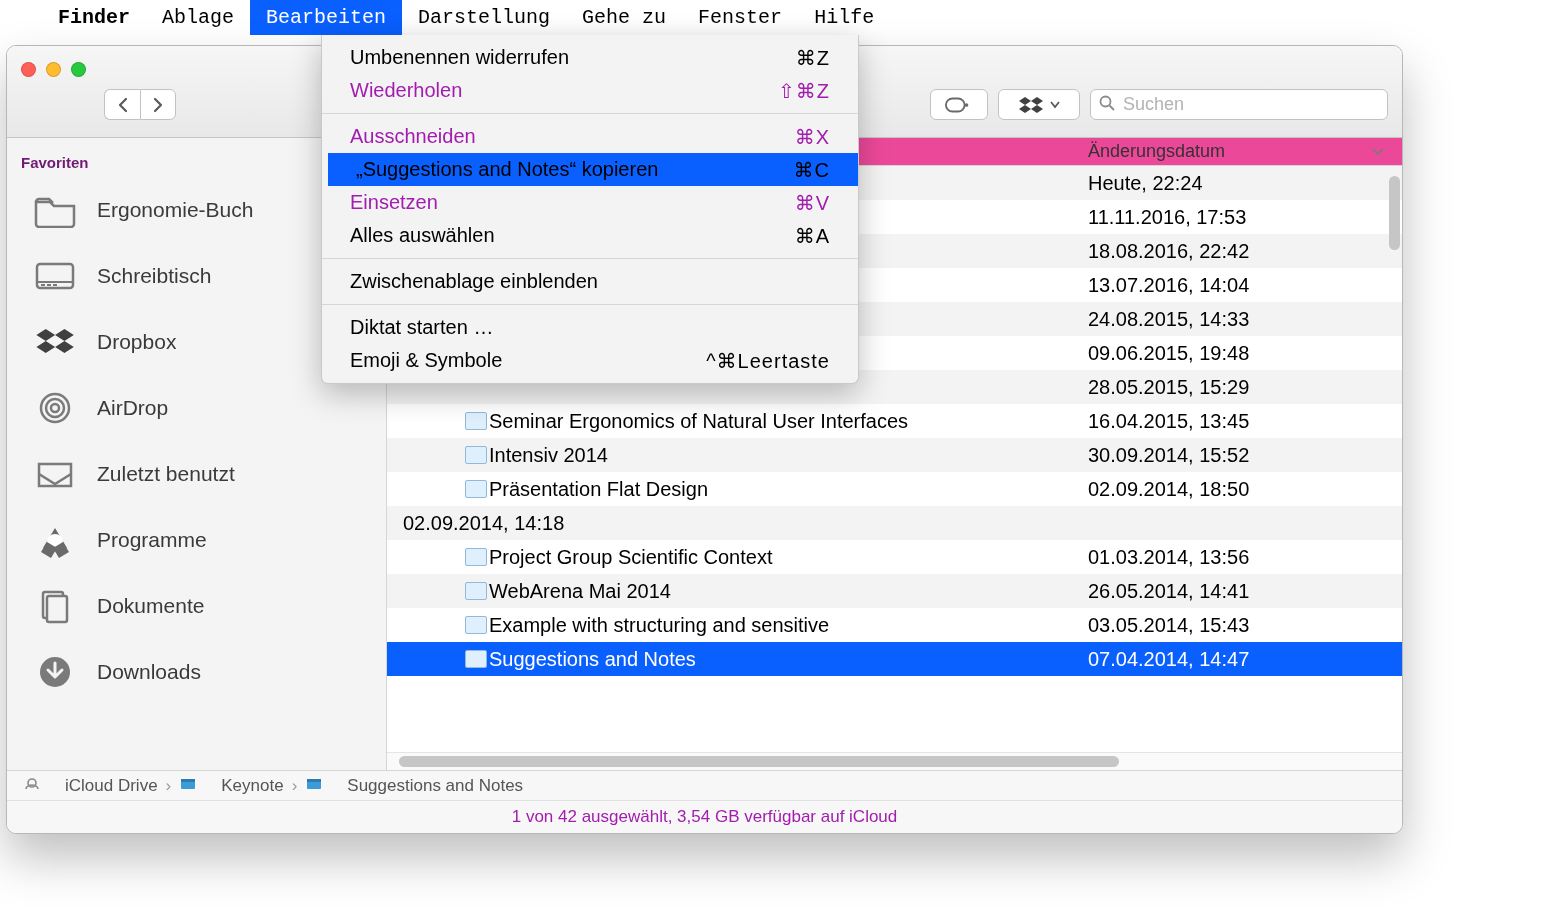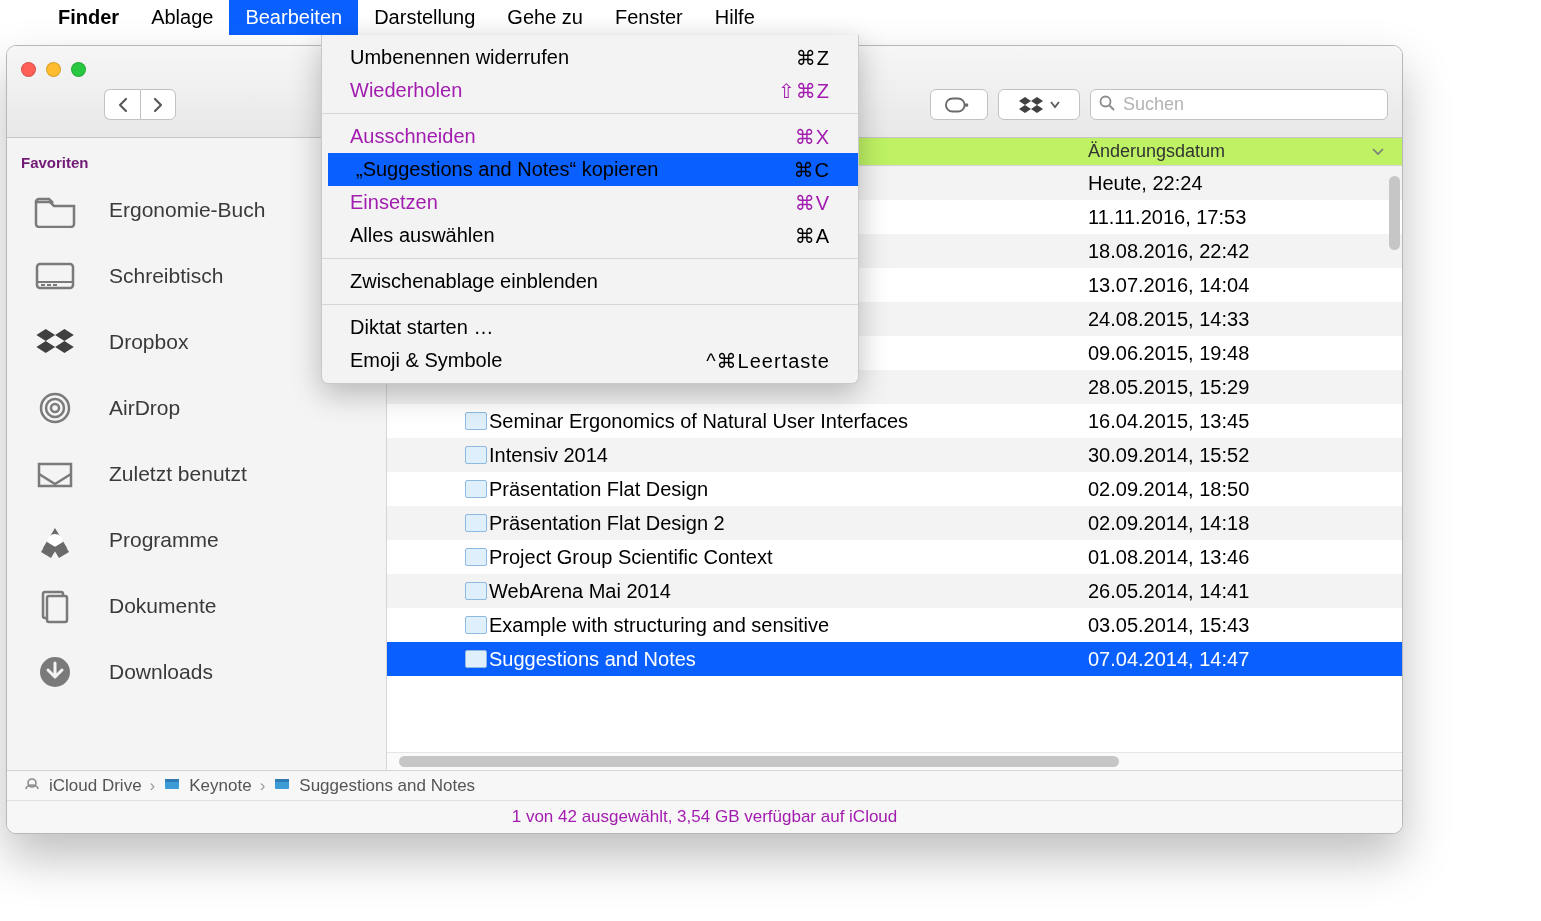--- a/index.html
+++ b/index.html
@@ -1,21 +1,21 @@
 <!DOCTYPE html>
 <html><head>
 <meta charset="utf-8">
 <style>
 * { margin: 0; padding: 0; box-sizing: border-box; font-family: -apple-system, "Helvetica Neue", Arial, sans-serif; }
 body { background: #fff; width: 1541px; height: 921px; overflow: hidden; position: relative; }
 
 
 .menubar { height: 35px; background: #fff; display: flex; align-items: center; padding: 0 14px; font-size: 20px; gap: 0; }
 .menubar .apple { font-size: 22px; padding: 0 14px; }
-.menubar .item { padding: 6px 16px; cursor: default; }
+.menubar .item { padding: 6px 16px; cursor: default; font-family: Liberation Mono, monospace; }
 .menubar .item.bold { font-weight: 700; }
 .menubar .item.active { background: #0a60ff; color: #fff; }
 
 
 .dropdown { position: absolute; left: 321px; top: 35px; width: 538px; background: #f3f3f3; border: 1px solid #c9c9c9; border-top: none; border-radius: 0 0 7px 7px; box-shadow: 0 10px 30px rgba(0,0,0,0.25); z-index: 100; padding: 6px 0; }
 .dropdown .row { display: flex; justify-content: space-between; align-items: center; height: 33px; padding: 0 28px; font-size: 20px; color: #000; }
 .dropdown .row.disabled { color: #a21caf; }
 .dropdown .row.hl { background: #0a60ff; color: #000000; margin-left: 6px; }
 .dropdown .sep { height: 1px; background: #d6d6d6; margin: 6px 0; }
 .dropdown .sc { font-size: 20px; letter-spacing: 1px; }
@@ -38,43 +38,43 @@
 .search input { width: 100%; height: 31px; border: 1px solid #c3c2c2; border-radius: 6px; padding: 0 10px 0 32px; font-size: 18px; background: #fff; margin-top: 26px; }
 .search input::placeholder { color: #b3b3b3; }
 .search .mag { position: absolute; left: 9px; top: 32px; color: #8b8b8b; font-size: 17px; }
 
 
 .body { display: flex; height: calc(100% - 92px - 30px - 33px); }
 
 
 .sidebar { width: 380px; background: #f5f4f4; border-right: 1px solid #d6d5d5; padding-top: 10px; overflow: hidden; }
 .sidebar .hdr { font-size: 15px; color: #701a75; font-weight: 600; padding: 6px 18px 6px 14px; }
-.sb-item { display: flex; align-items: center; gap: 30px; height: 66px; padding: 0 14px 0 24px; font-size: 21px; color: #3a3a3a; }
+.sb-item { display: flex; align-items: center; gap: 18px; height: 66px; padding: 0 14px 0 24px; font-size: 21px; color: #3a3a3a; }
 .sb-item .ic { width: 48px; height: 40px; display: flex; align-items: center; justify-content: center; color: #6a6a6a; }
 
 
 .main { flex: 1; display: flex; flex-direction: column; position: relative; }
-.cols { height: 28px; background: #bef264; border-bottom: 1px solid #d6d5d5; display: flex; align-items: center; font-size: 18px; color: #333; }
+.cols { height: 28px; background: #ec4899; border-bottom: 1px solid #d6d5d5; display: flex; align-items: center; font-size: 18px; color: #333; }
 .colA { flex: 1; padding-left: 16px; border-right: 1px solid #e4e4e4; }
 .colB { width: 330px; padding-left: 16px; display: flex; align-items: center; justify-content: space-between; padding-right: 18px; }
 .rows { flex: 1; overflow: hidden; }
 .frow { display: flex; align-items: center; height: 34px; font-size: 20px; }
 .frow:nth-child(odd) { background: #f4f3f3; }
 .frow:nth-child(even) { background: #fff; }
 .frow .name { flex: 1; display: flex; align-items: center; gap: 2px; padding-left: 78px; white-space: nowrap; overflow: hidden; }
 .frow .date { width: 330px; padding-left: 16px; }
 .frow.selected { background: #0a60ff !important; color: #fff; }
 .frow.selected .date { color: #fff; }
 .ficon { width: 22px; height: 18px; background: #dfeffc; border: 1px solid #8fb9df; border-radius: 2px; display: inline-block; flex-shrink: 0; }
 .hscroll { height: 18px; background: #fafafa; border-top: 1px solid #e6e5e5; position: relative; }
 .hscroll .thumb { position: absolute; left: 12px; top: 3px; height: 11px; width: 720px; background: #c7c6c6; border-radius: 6px; }
 
 
 .pathbar { height: 30px; background: #f8f7f7; border-top: 1px solid #d6d5d5; display: flex; align-items: center; padding-left: 16px; font-size: 17px; color: #555; gap: 8px; }
-.pathbar .crumb { display: flex; align-items: center; gap: 8px; }
+.pathbar .crumb { display: flex; align-items: center; gap: 24px; }
 .pathbar .sep2 { color: #999; }
 
 
 .statusbar { height: 33px; background: #f8f7f7; border-top: 1px solid #e2e1e1; display: flex; align-items: center; justify-content: center; font-size: 17px; color: #a21caf; }
 
 
 .svgic { width: 44px; height: 36px; }
 
 
 .vtrack { position: absolute; right: 2px; top: 130px; width: 11px; height: 74px; background: #c7c6c6; border-radius: 6px; z-index: 50; }
@@ -322,32 +322,28 @@
             <div class="date">30.09.2014, 15:52</div>
           </div>
           <div class="frow">
             <div class="name">
               <span class="ficon"></span>
               <span>Präsentation Flat Design</span>
             </div>
             <div class="date">02.09.2014, 18:50</div>
           </div>
           <div class="frow">
-            <div class="name">
-              <span class="ficon"></span>
-              <span>Präsentation Flat Design 2</span>
-            </div>
             <div class="date">02.09.2014, 14:18</div>
           </div>
           <div class="frow">
             <div class="name">
               <span class="ficon"></span>
               <span>Project Group Scientific Context</span>
             </div>
-            <div class="date">01.08.2014, 13:46</div>
+            <div class="date">01.03.2014, 13:56</div>
           </div>
           <div class="frow">
             <div class="name">
               <span class="ficon"></span>
               <span>WebArena Mai 2014</span>
             </div>
             <div class="date">26.05.2014, 14:41</div>
           </div>
           <div class="frow">
             <div class="name">

